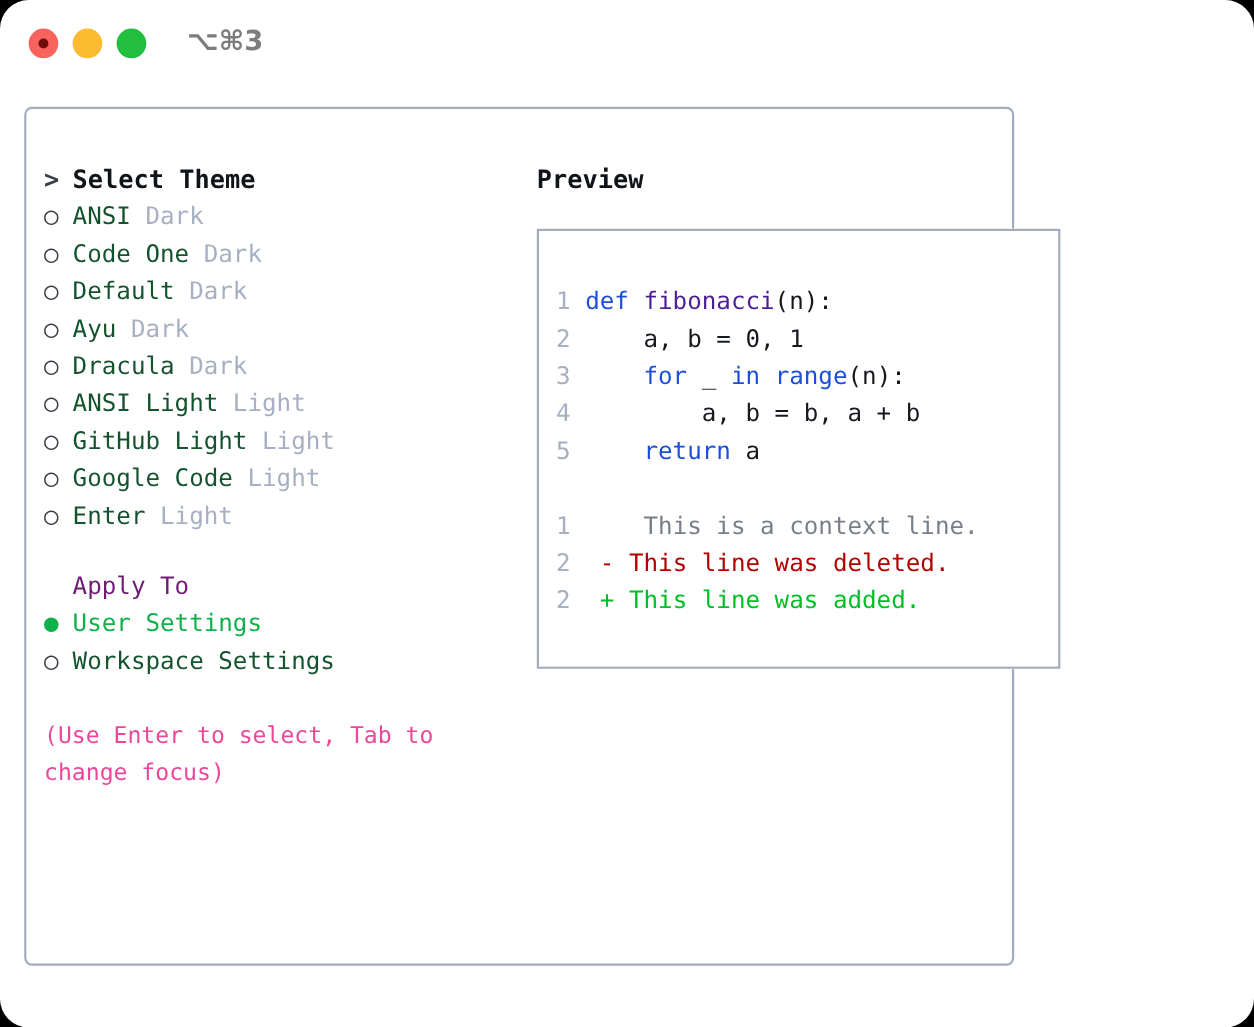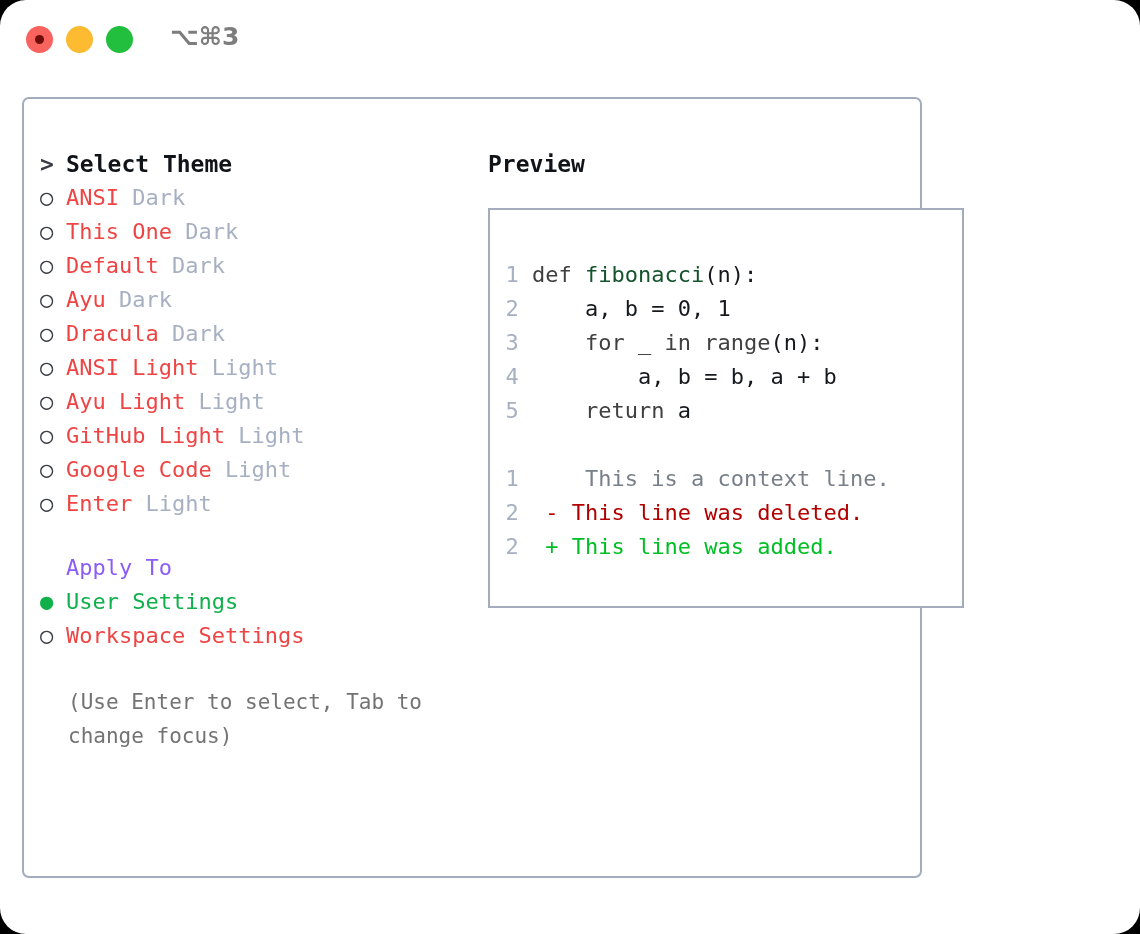--- a/index.html
+++ b/index.html
@@ -95,40 +95,39 @@
     font-size: 23px;
   }
   .bullet {
     display: inline-block;
     width: 26px;
     text-align: left;
     color: #3a3f47;
   }
   .bullet.filled { color: #10b04a; }
   .row.selected .label { color: #10b04a; }
-  .label { color: #ef4444; }
+  .label { color: #14532d; }
   .tag   { color: #a6b0c2; }
   .row.selected .tag { color: #a6b0c2; }
 
   #apply-head {
     height: 34px;
     line-height: 34px;
     font-size: 22px;
-    color: #8b5cf6;
+    color: #701a75;
     padding-left: 26px;
     margin-top: 30px;
   }
 
   #hint {
     margin-top: 32px;
     font-size: 21px;
     line-height: 34px;
-    color: #737373;
+    color: #ec4899;
     width: 410px;
-    margin-left: 28px;
   }
 
   
   #right-col {
     position: absolute;
     left: 464px;
     top: 48px;
     width: 490px;
   }
   #preview-title {
@@ -153,22 +152,22 @@
     font-size: 22px;
     line-height: 34px;
     white-space: pre;
   }
   .gutter {
     display: inline-block;
     width: 28px;
     text-align: right;
     color: #a6b0c2;
   }
-  .kw      { color: #404040; text-align: center; }
-  .fn      { color: #14532d; }
+  .kw      { color: #1d4ed8; text-align: center; }
+  .fn      { color: #4c1d95; }
   .plain   { color: #15181d; }
   .ctx     { color: #787f88; }
   .del     { color: #b20000; }
   .add     { color: #00bf24; }
   .spacer  { height: 34px; }
 </style>
 </head>
 <body>
 
 <div id="window">
@@ -184,26 +183,25 @@
   <div id="card">
 
     <div id="left-col">
 
       <div class="row row-title">
         <span class="bullet">&gt;</span><span>Select Theme</span>
       </div>
 
       <div id="theme-rows">
           <div class="row"><span class="bullet">○</span><span class="label">ANSI</span><span class="tag"> Dark</span></div>
-          <div class="row"><span class="bullet">○</span><span class="label">This One</span><span class="tag"> Dark</span></div>
+          <div class="row"><span class="bullet">○</span><span class="label">Code One</span><span class="tag"> Dark</span></div>
           <div class="row"><span class="bullet">○</span><span class="label">Default</span><span class="tag"> Dark</span></div>
           <div class="row"><span class="bullet">○</span><span class="label">Ayu</span><span class="tag"> Dark</span></div>
           <div class="row"><span class="bullet">○</span><span class="label">Dracula</span><span class="tag"> Dark</span></div>
           <div class="row"><span class="bullet">○</span><span class="label">ANSI Light</span><span class="tag"> Light</span></div>
-          <div class="row"><span class="bullet">○</span><span class="label">Ayu Light</span><span class="tag"> Light</span></div>
           <div class="row"><span class="bullet">○</span><span class="label">GitHub Light</span><span class="tag"> Light</span></div>
           <div class="row"><span class="bullet">○</span><span class="label">Google Code</span><span class="tag"> Light</span></div>
           <div class="row"><span class="bullet">○</span><span class="label">Enter</span><span class="tag"> Light</span></div>
         </div>
 
       <div id="apply-head">Apply To</div>
 
       <div id="apply-rows">
           <div class="row selected"><span class="bullet filled">●</span><span class="label">User Settings</span></div>
           <div class="row"><span class="bullet">○</span><span class="label">Workspace Settings</span></div>

